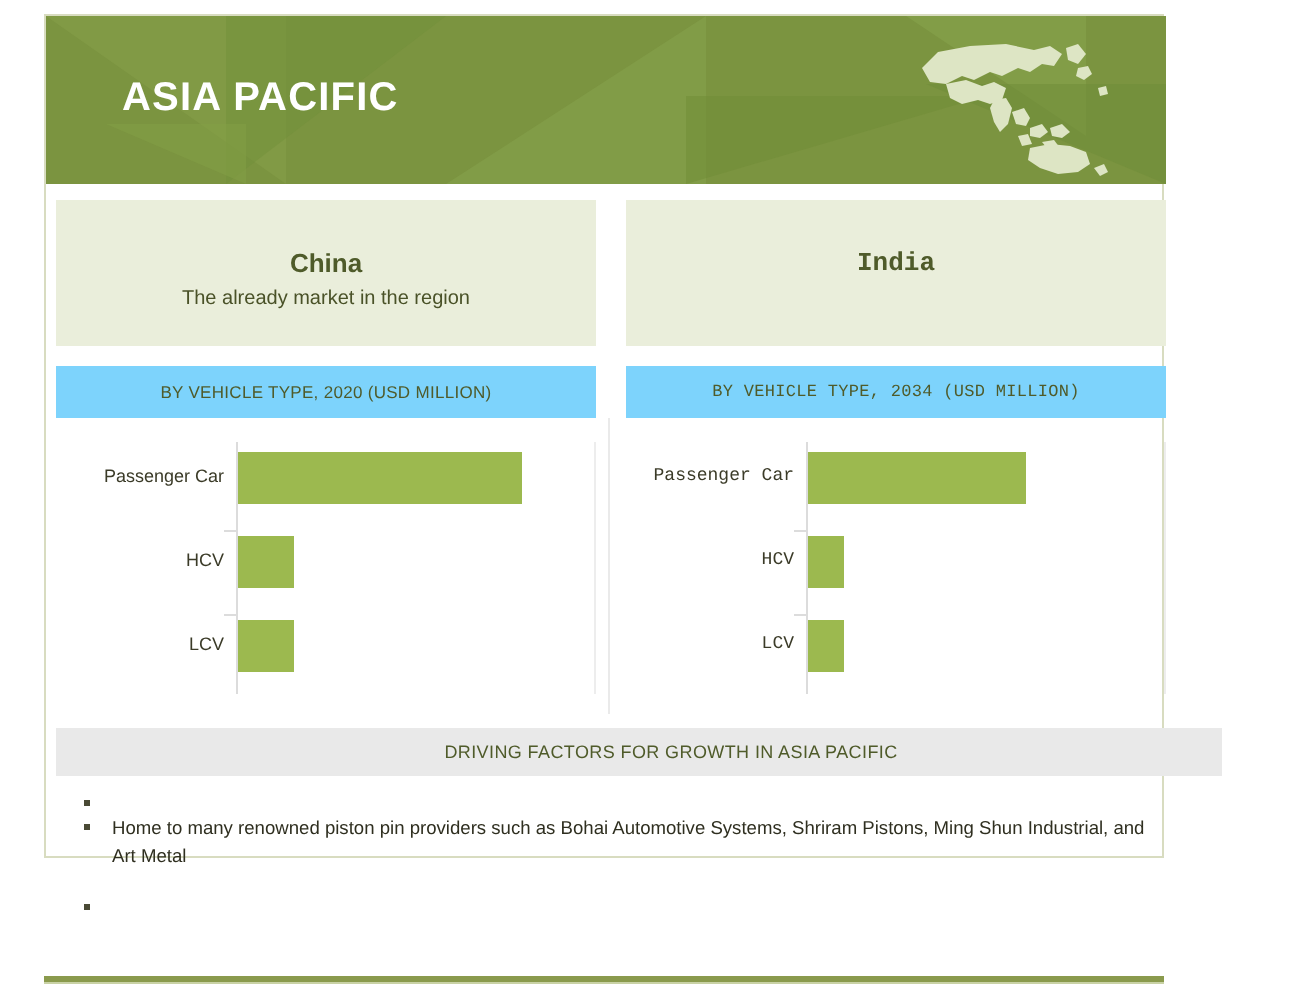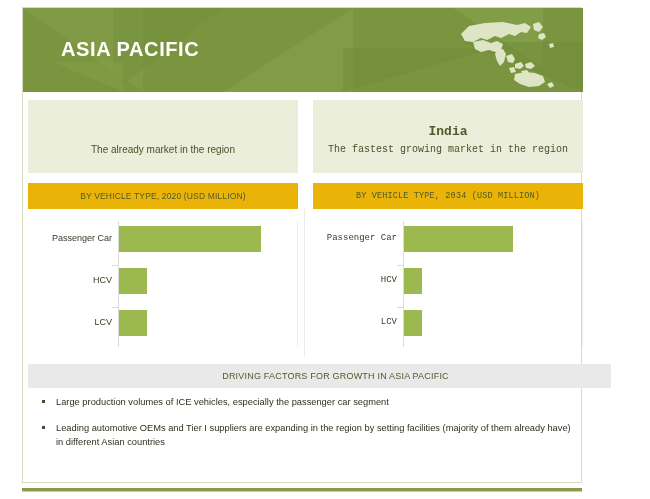--- a/index.html
+++ b/index.html
@@ -14,21 +14,21 @@
     overflow: hidden;
     position: relative;
   }
 
   
   #infographic {
     position: absolute;
     left: 22px;
     top: 7px;
     width: 560px;
-    height: 476px;
+    height: 422px;
     box-sizing: border-box;
     border: 1px solid #d8dcc0;
     background: #ffffff;
   }
   #bottom-rule {
     position: absolute;
     left: 22px;
     top: 488px;
     width: 560px;
     height: 3px;
@@ -109,21 +109,21 @@
     top: 44px;
     left: 0; right: 0;
     text-align: center;
     font-size: 10px;
     color: #4a5228;
   }
 
   .section-bar {
     margin-top: 10px;
     height: 26px;
-    background: #eab308;
+    background: #7dd3fc;
     display: flex;
     align-items: center;
     justify-content: center;
   }
   .section-bar span {
     font-size: 8.5px;
     letter-spacing: 0.15px;
     color: #4f5b2a;
     font-weight: normal;
     white-space: nowrap;
@@ -262,20 +262,21 @@
         <path d="M88 18 L93 17 L95 21 L91 24 L87 22 Z"></path>
         <path d="M64 58 L74 56 L84 57 L92 60 L94 66 L88 70 L78 71 L69 68 L63 64 Z"></path>
         <path d="M96 68 L101 66 L103 70 L99 72 Z"></path>
         <path d="M98 28 L102 27 L103 31 L99 32 Z"></path>
       </g>
     </svg>
   </div>
 
   <div class="col" id="col-china" style="left:5px;top:92px;">
     <div class="country-card">
+      <div class="country-name">China</div>
       <div class="country-sub">The already market in the region</div>
     </div>
     <div class="section-bar">
       <span>BY VEHICLE TYPE, 2020 (USD MILLION)</span>
     </div>
     <div class="chart">
       <div class="axis"></div>
       <div class="right-rule"></div>
       <div class="tick" style="top:44px;"></div>
       <div class="tick" style="top:86px;"></div>
@@ -291,21 +292,20 @@
       <div class="bar-row" style="top:89px;">
         <div class="bar-label">LCV</div>
         <div class="bar" style="width:28px;"></div>
       </div>
     </div>
   </div>
 
   <div class="col" id="col-india" style="left:290px;top:92px;font-family:Liberation Mono, monospace;">
     <div class="country-card">
       <div class="country-name">India</div>
-      <div class="country-sub">The fastest growing market in the region</div>
     </div>
     <div class="section-bar">
       <span>BY VEHICLE TYPE, 2034 (USD MILLION)</span>
     </div>
     <div class="chart">
       <div class="axis"></div>
       <div class="right-rule"></div>
       <div class="tick" style="top:44px;"></div>
       <div class="tick" style="top:86px;"></div>
 
@@ -326,23 +326,25 @@
 
   <div id="col-divider" style="left:281px;top:201px;"></div>
 
   <div id="driving-title" style="left:5px;top:356px;padding-left:32px;">
     <span>DRIVING FACTORS FOR GROWTH IN ASIA PACIFIC</span>
   </div>
 
   <div id="factors" style="left:11px;top:387px;">
     <div class="factor">
       <span class="bullet"></span>
-      <span>Large production volumes of ICE vehicles, especially the passenger car segment</span>
     </div>
     <div class="factor">
       <span class="bullet"></span>
-      <span>Leading automotive OEMs and Tier I suppliers are expanding in the region by setting facilities (majority of them already have) in different Asian countries</span>
+      <span>Home to many renowned piston pin providers such as Bohai Automotive Systems, Shriram Pistons, Ming Shun Industrial, and Art Metal</span>
+    </div>
+    <div class="factor">
+      <span class="bullet"></span>
     </div>
   </div>
 
 </div>
 
 <div id="bottom-rule"></div>
 
 </body></html>

